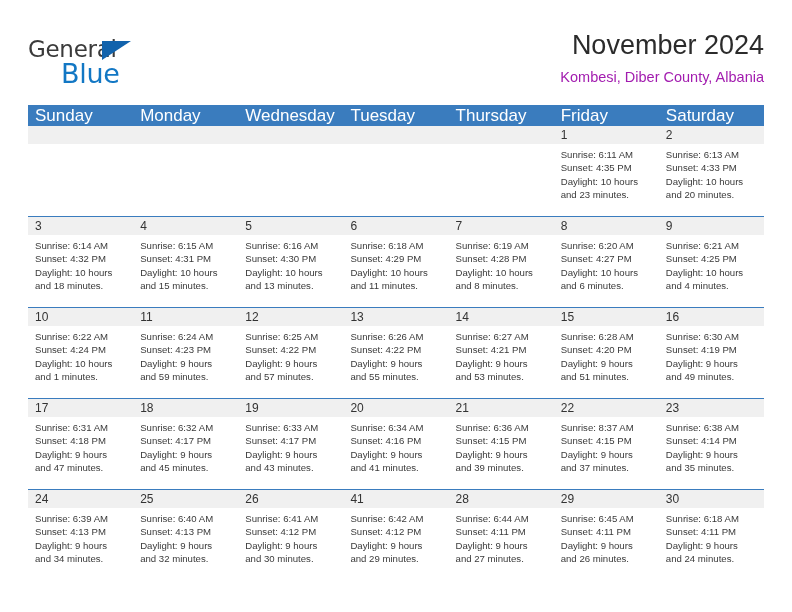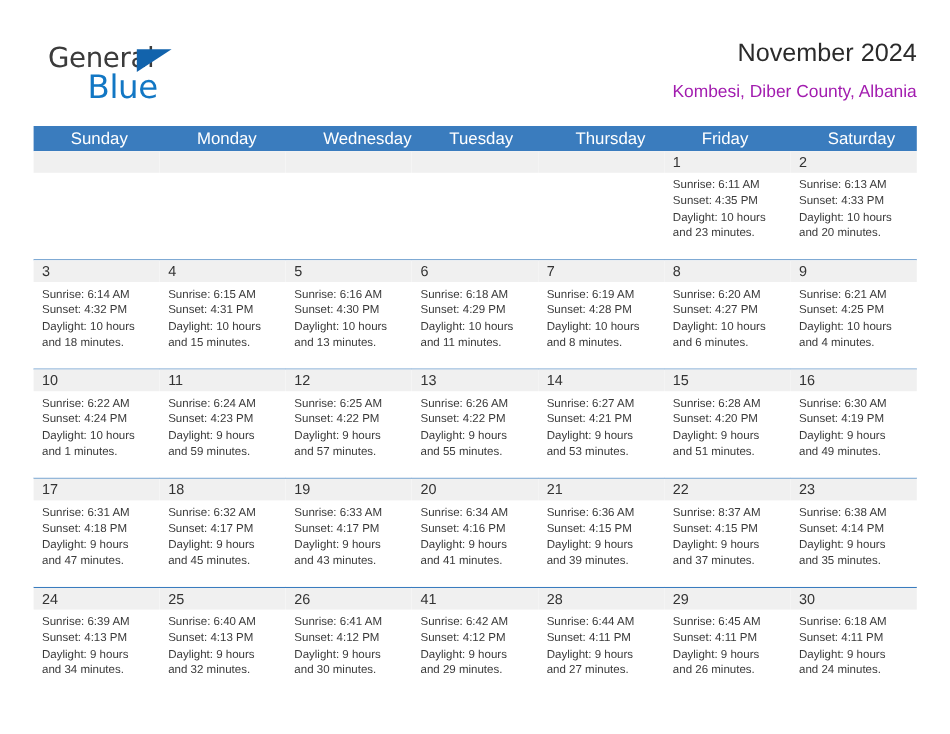--- a/index.html
+++ b/index.html
@@ -24,21 +24,21 @@
   
   .top {
     position: absolute;
     left: 28px;
     top: 28px;
     right: 28px;
     height: 70px;
   }
   .logo {
     position: absolute;
-    left: 12px;
+    left: 0;
     top: 8px;
     width: 200px;
     height: 56px;
   }
   .logo-general {
     position: absolute;
     left: 0;
     top: 0;
     font-size: 23px;
     letter-spacing: -0.3px;
@@ -63,21 +63,21 @@
     color: #1277c4;
     font-family: "DejaVu Sans", sans-serif;
   }
   .titles {
     position: absolute;
     right: 0;
     top: 0;
     text-align: right;
   }
   .cal-title {
-    font-size: 21px;
+    font-size: 27px;
     color: #2b2b2b;
     font-weight: normal;
     line-height: 34px;
     white-space: nowrap;
   }
   .cal-sub {
     font-size: 14.5px;
     color: #a21caf;
     line-height: 22px;
     margin-top: 4px;
@@ -92,26 +92,25 @@
     width: 736px;
   }
   .dow-row {
     display: flex;
     background: #3a7cbe;
     height: 21px;
   }
   .dow {
     flex: 1 1 0;
     color: #ffffff;
-    font-size: 14px;
+    font-size: 17px;
     line-height: 21px;
     padding-left: 7px;
     box-sizing: border-box;
     white-space: nowrap;
-    margin-left: 24px;
   }
   .week {
     display: flex;
     border-top: 1.5px solid #3a7cbe;
   }
   .week.first { border-top: none; }
   .cell {
     flex: 1 1 0;
     width: 105.14px;
     min-height: 90px;

